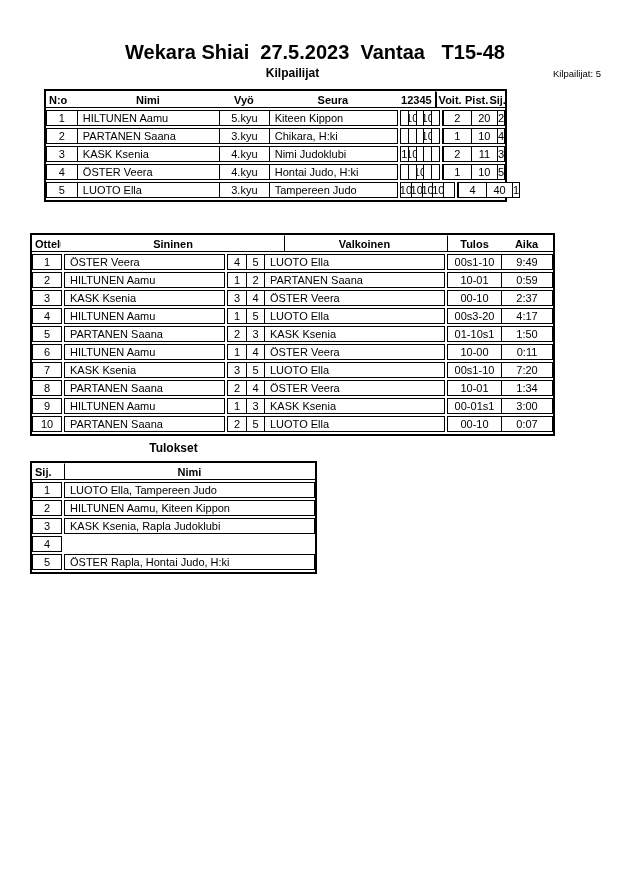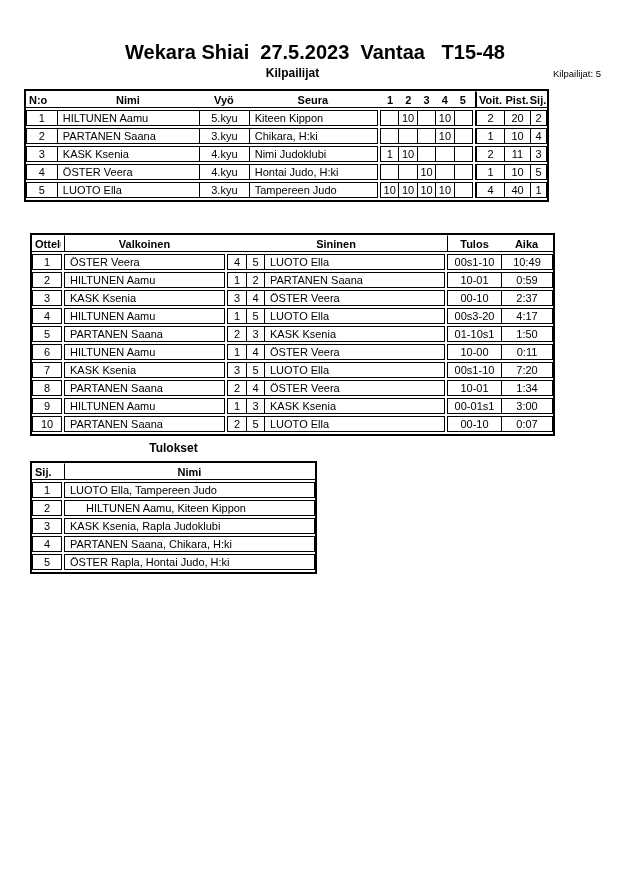--- a/index.html
+++ b/index.html
@@ -39,21 +39,21 @@
     top: 68px; right: 29px;
     font-size: 9.5px;
   }
   
   .tbl {
     position: absolute;
     border: 2px solid #000;
     background: #fff;
     padding-bottom: 2px;
   }
-  .tbl-competitors { top: 89px;  left: 24px; width: 525px; }
+  .tbl-competitors { top: 89px;  left: 44px; width: 463px; }
   .tbl-matches     { top: 233px; left: 30px; width: 525px; }
   .tbl-results     { top: 461px; left: 30px; width: 287px; }
   .thead {
     display: flex;
     gap: 2px;
     height: 17px;
     border-bottom: 1px solid #000;
   }
   .hgroup {
     display: flex;
@@ -230,46 +230,46 @@
         </div>
       </div>
     </div>
 
 
   <div class="tbl tbl-matches">
       <div class="thead">
         <div class="hgroup" style="width: 30px;">
           <div class="hcell a-l hpad" style="flex: 1 1 0px;">Ottelu</div>
         </div>
+        <div class="hgroup" style="width: 218px;">
+          <div class="hcell a-c" style="flex: 1 1 0px;">Sininen</div>
+        </div>
         <div class="hgroup hdiv" style="width: 161px;">
           <div class="hcell a-c" style="flex: 1 1 0px;">Valkoinen</div>
-        </div>
-        <div class="hgroup" style="width: 218px;">
-          <div class="hcell a-c" style="flex: 1 1 0px;">Sininen</div>
         </div>
         <div class="hgroup hdiv" style="width: 106px;">
           <div class="hcell a-c" style="width: 53px;">Tulos</div>
           <div class="hcell a-c" style="flex: 1 1 0px;">Aika</div>
         </div>
       </div>
       <div class="trow">
         <div class="group" style="width: 30px;">
           <div class="cell a-c" style="flex: 1 1 0px;">1</div>
         </div>
         <div class="group" style="width: 161px;">
           <div class="cell a-l pad" style="flex: 1 1 0px;">ÖSTER Veera</div>
         </div>
         <div class="group" style="width: 218px;">
           <div class="cell a-c" style="width: 18px;">4</div>
           <div class="cell a-c" style="width: 18px;">5</div>
           <div class="cell a-l pad" style="flex: 1 1 0px;">LUOTO Ella</div>
         </div>
         <div class="group" style="width: 106px;">
           <div class="cell a-c" style="width: 53px;">00s1-10</div>
-          <div class="cell a-c" style="flex: 1 1 0px;">10:49</div>
+          <div class="cell a-c" style="flex: 1 1 0px;">9:49</div>
         </div>
       </div>
       <div class="trow">
         <div class="group" style="width: 30px;">
           <div class="cell a-c" style="flex: 1 1 0px;">2</div>
         </div>
         <div class="group" style="width: 161px;">
           <div class="cell a-l pad" style="flex: 1 1 0px;">HILTUNEN Aamu</div>
         </div>
         <div class="group" style="width: 218px;">
@@ -436,39 +436,36 @@
           <div class="cell a-c" style="flex: 1 1 0px;">1</div>
         </div>
         <div class="group" style="width: 251px;">
           <div class="cell a-l pad" style="flex: 1 1 0px;">LUOTO Ella, Tampereen Judo</div>
         </div>
       </div>
       <div class="trow">
         <div class="group" style="width: 30px;">
           <div class="cell a-c" style="flex: 1 1 0px;">2</div>
         </div>
-        <div class="group" style="width: 251px; padding-left: 16px;">
+        <div class="group" style="width: 251px;">
           <div class="cell a-l pad" style="flex: 1 1 0px;">HILTUNEN Aamu, Kiteen Kippon</div>
         </div>
       </div>
       <div class="trow">
         <div class="group" style="width: 30px;">
           <div class="cell a-c" style="flex: 1 1 0px;">3</div>
         </div>
         <div class="group" style="width: 251px;">
           <div class="cell a-l pad" style="flex: 1 1 0px;">KASK Ksenia, Rapla Judoklubi</div>
         </div>
       </div>
       <div class="trow">
         <div class="group" style="width: 30px;">
           <div class="cell a-c" style="flex: 1 1 0px;">4</div>
         </div>
-        <div class="group" style="width: 251px;">
-          <div class="cell a-l pad" style="flex: 1 1 0px;">PARTANEN Saana, Chikara, H:ki</div>
-        </div>
       </div>
       <div class="trow">
         <div class="group" style="width: 30px;">
           <div class="cell a-c" style="flex: 1 1 0px;">5</div>
         </div>
         <div class="group" style="width: 251px;">
           <div class="cell a-l pad" style="flex: 1 1 0px;">ÖSTER Rapla, Hontai Judo, H:ki</div>
         </div>
       </div>
     </div>

